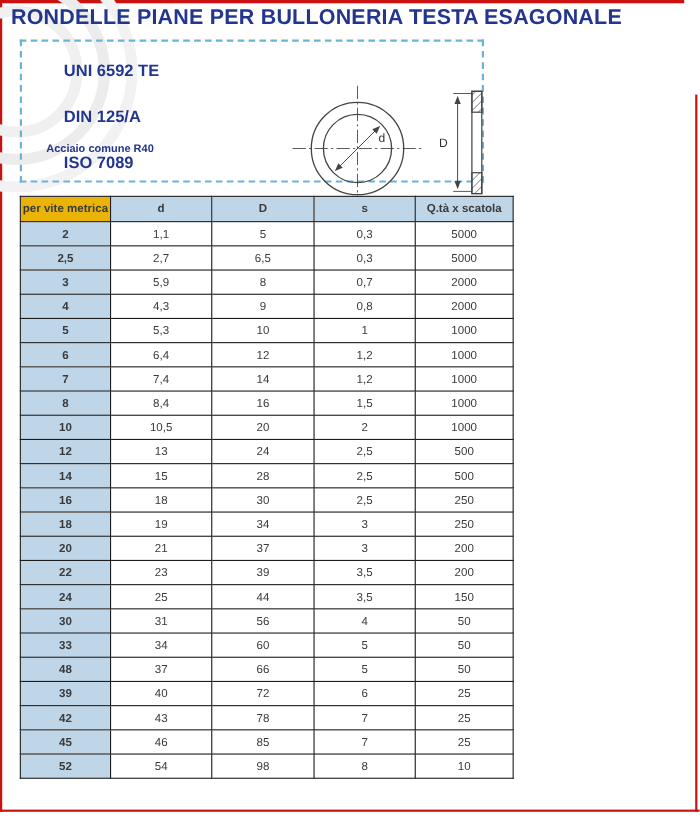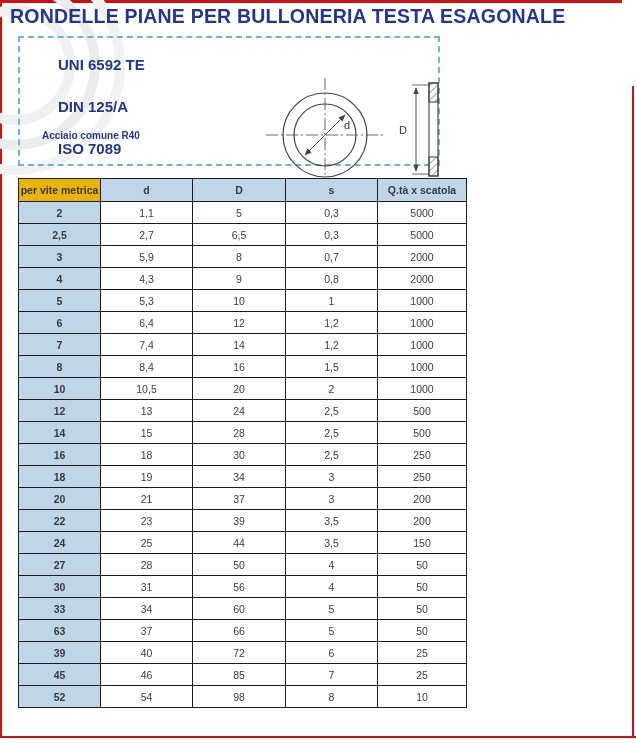--- a/index.html
+++ b/index.html
@@ -232,52 +232,52 @@
         <td>200</td>
       </tr>
       <tr>
         <th>24</th>
         <td>25</td>
         <td>44</td>
         <td>3,5</td>
         <td>150</td>
       </tr>
       <tr>
-        <th>27</th>
-        <td>28</td>
-        <td>50</td>
-        <td>4</td>
-        <td>50</td>
-      </tr>
-      <tr>
         <th>30</th>
         <td>31</td>
         <td>56</td>
         <td>4</td>
         <td>50</td>
       </tr>
       <tr>
         <th>33</th>
         <td>34</td>
         <td>60</td>
         <td>5</td>
         <td>50</td>
       </tr>
       <tr>
-        <th>63</th>
+        <th>48</th>
         <td>37</td>
         <td>66</td>
         <td>5</td>
         <td>50</td>
       </tr>
       <tr>
         <th>39</th>
         <td>40</td>
         <td>72</td>
         <td>6</td>
+        <td>25</td>
+      </tr>
+      <tr>
+        <th>42</th>
+        <td>43</td>
+        <td>78</td>
+        <td>7</td>
         <td>25</td>
       </tr>
       <tr>
         <th>45</th>
         <td>46</td>
         <td>85</td>
         <td>7</td>
         <td>25</td>
       </tr>
       <tr>

